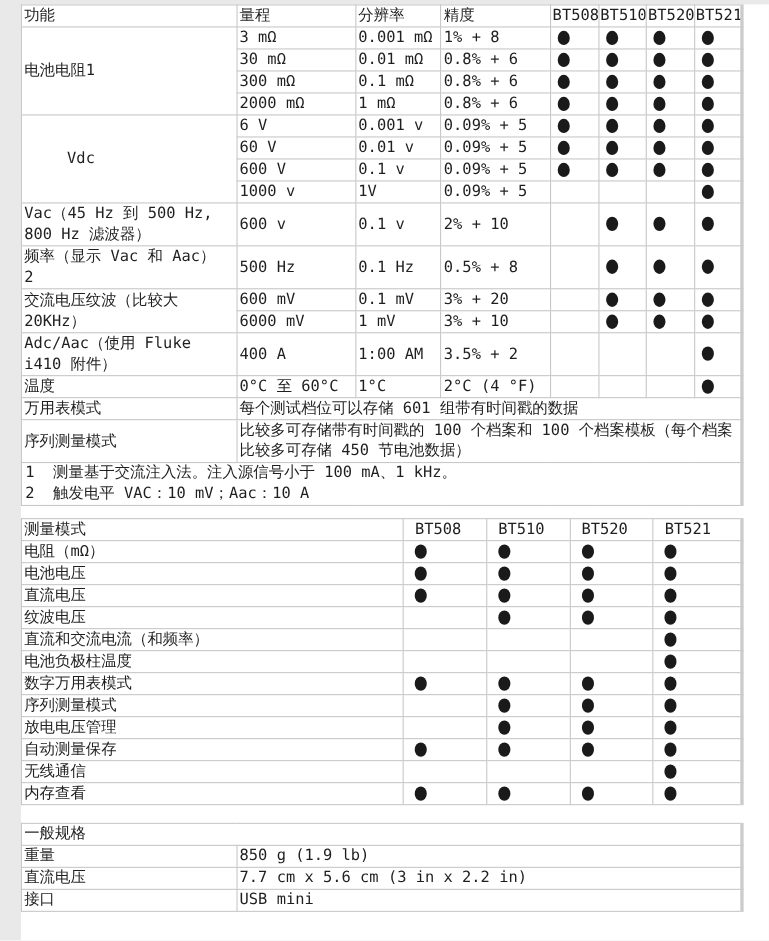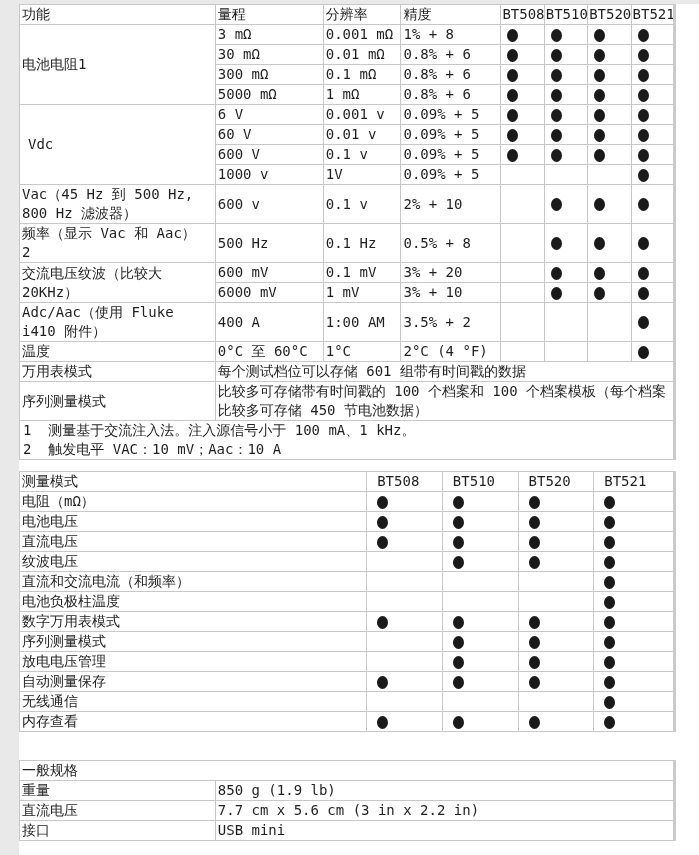--- a/index.html
+++ b/index.html
@@ -17,22 +17,22 @@
     border-collapse:collapse;table-layout:fixed;
     border:1px solid #c4c4c4;border-right:3px solid #cbcbcb;
   }
   td{
     border:1px solid #c8c8c8;
     padding:0 2px;font-size:14px;line-height:19px;
     vertical-align:middle;white-space:pre-wrap;overflow:hidden;
   }
   .t1,.t2,.t3{width:657px;}
   .t1{margin-bottom:11px;}
-  .t2{margin-bottom:28px;}
-  .ind{padding-left:8px;}
+  .t2{margin-bottom:16px;}
+  .ind{padding-left:41px;}
   .bt{padding:0 1px;}
   .bt2h{padding-left:10px;}
   .dotcell{padding-left:6px;}
   .t2 .dotcell{padding-left:10px;}
   .dot{
     display:inline-block;width:11px;height:13px;border-radius:50%;
     background:#1a1a1a;vertical-align:middle;
   }
   .fn{padding-left:3px;}
 </style>
@@ -85,21 +85,21 @@
         <tr>
           <td>300 mΩ</td>
           <td>0.1 mΩ</td>
           <td>0.8% + 6</td>
           <td class="dotcell"><span class="dot"></span></td>
           <td class="dotcell"><span class="dot"></span></td>
           <td class="dotcell"><span class="dot"></span></td>
           <td class="dotcell"><span class="dot"></span></td>
         </tr>
         <tr>
-          <td>5000 mΩ</td>
+          <td>2000 mΩ</td>
           <td>1 mΩ</td>
           <td>0.8% + 6</td>
           <td class="dotcell"><span class="dot"></span></td>
           <td class="dotcell"><span class="dot"></span></td>
           <td class="dotcell"><span class="dot"></span></td>
           <td class="dotcell"><span class="dot"></span></td>
         </tr>
         <tr>
           <td rowspan="4" class="ind">Vdc</td>
           <td>6 V</td>

